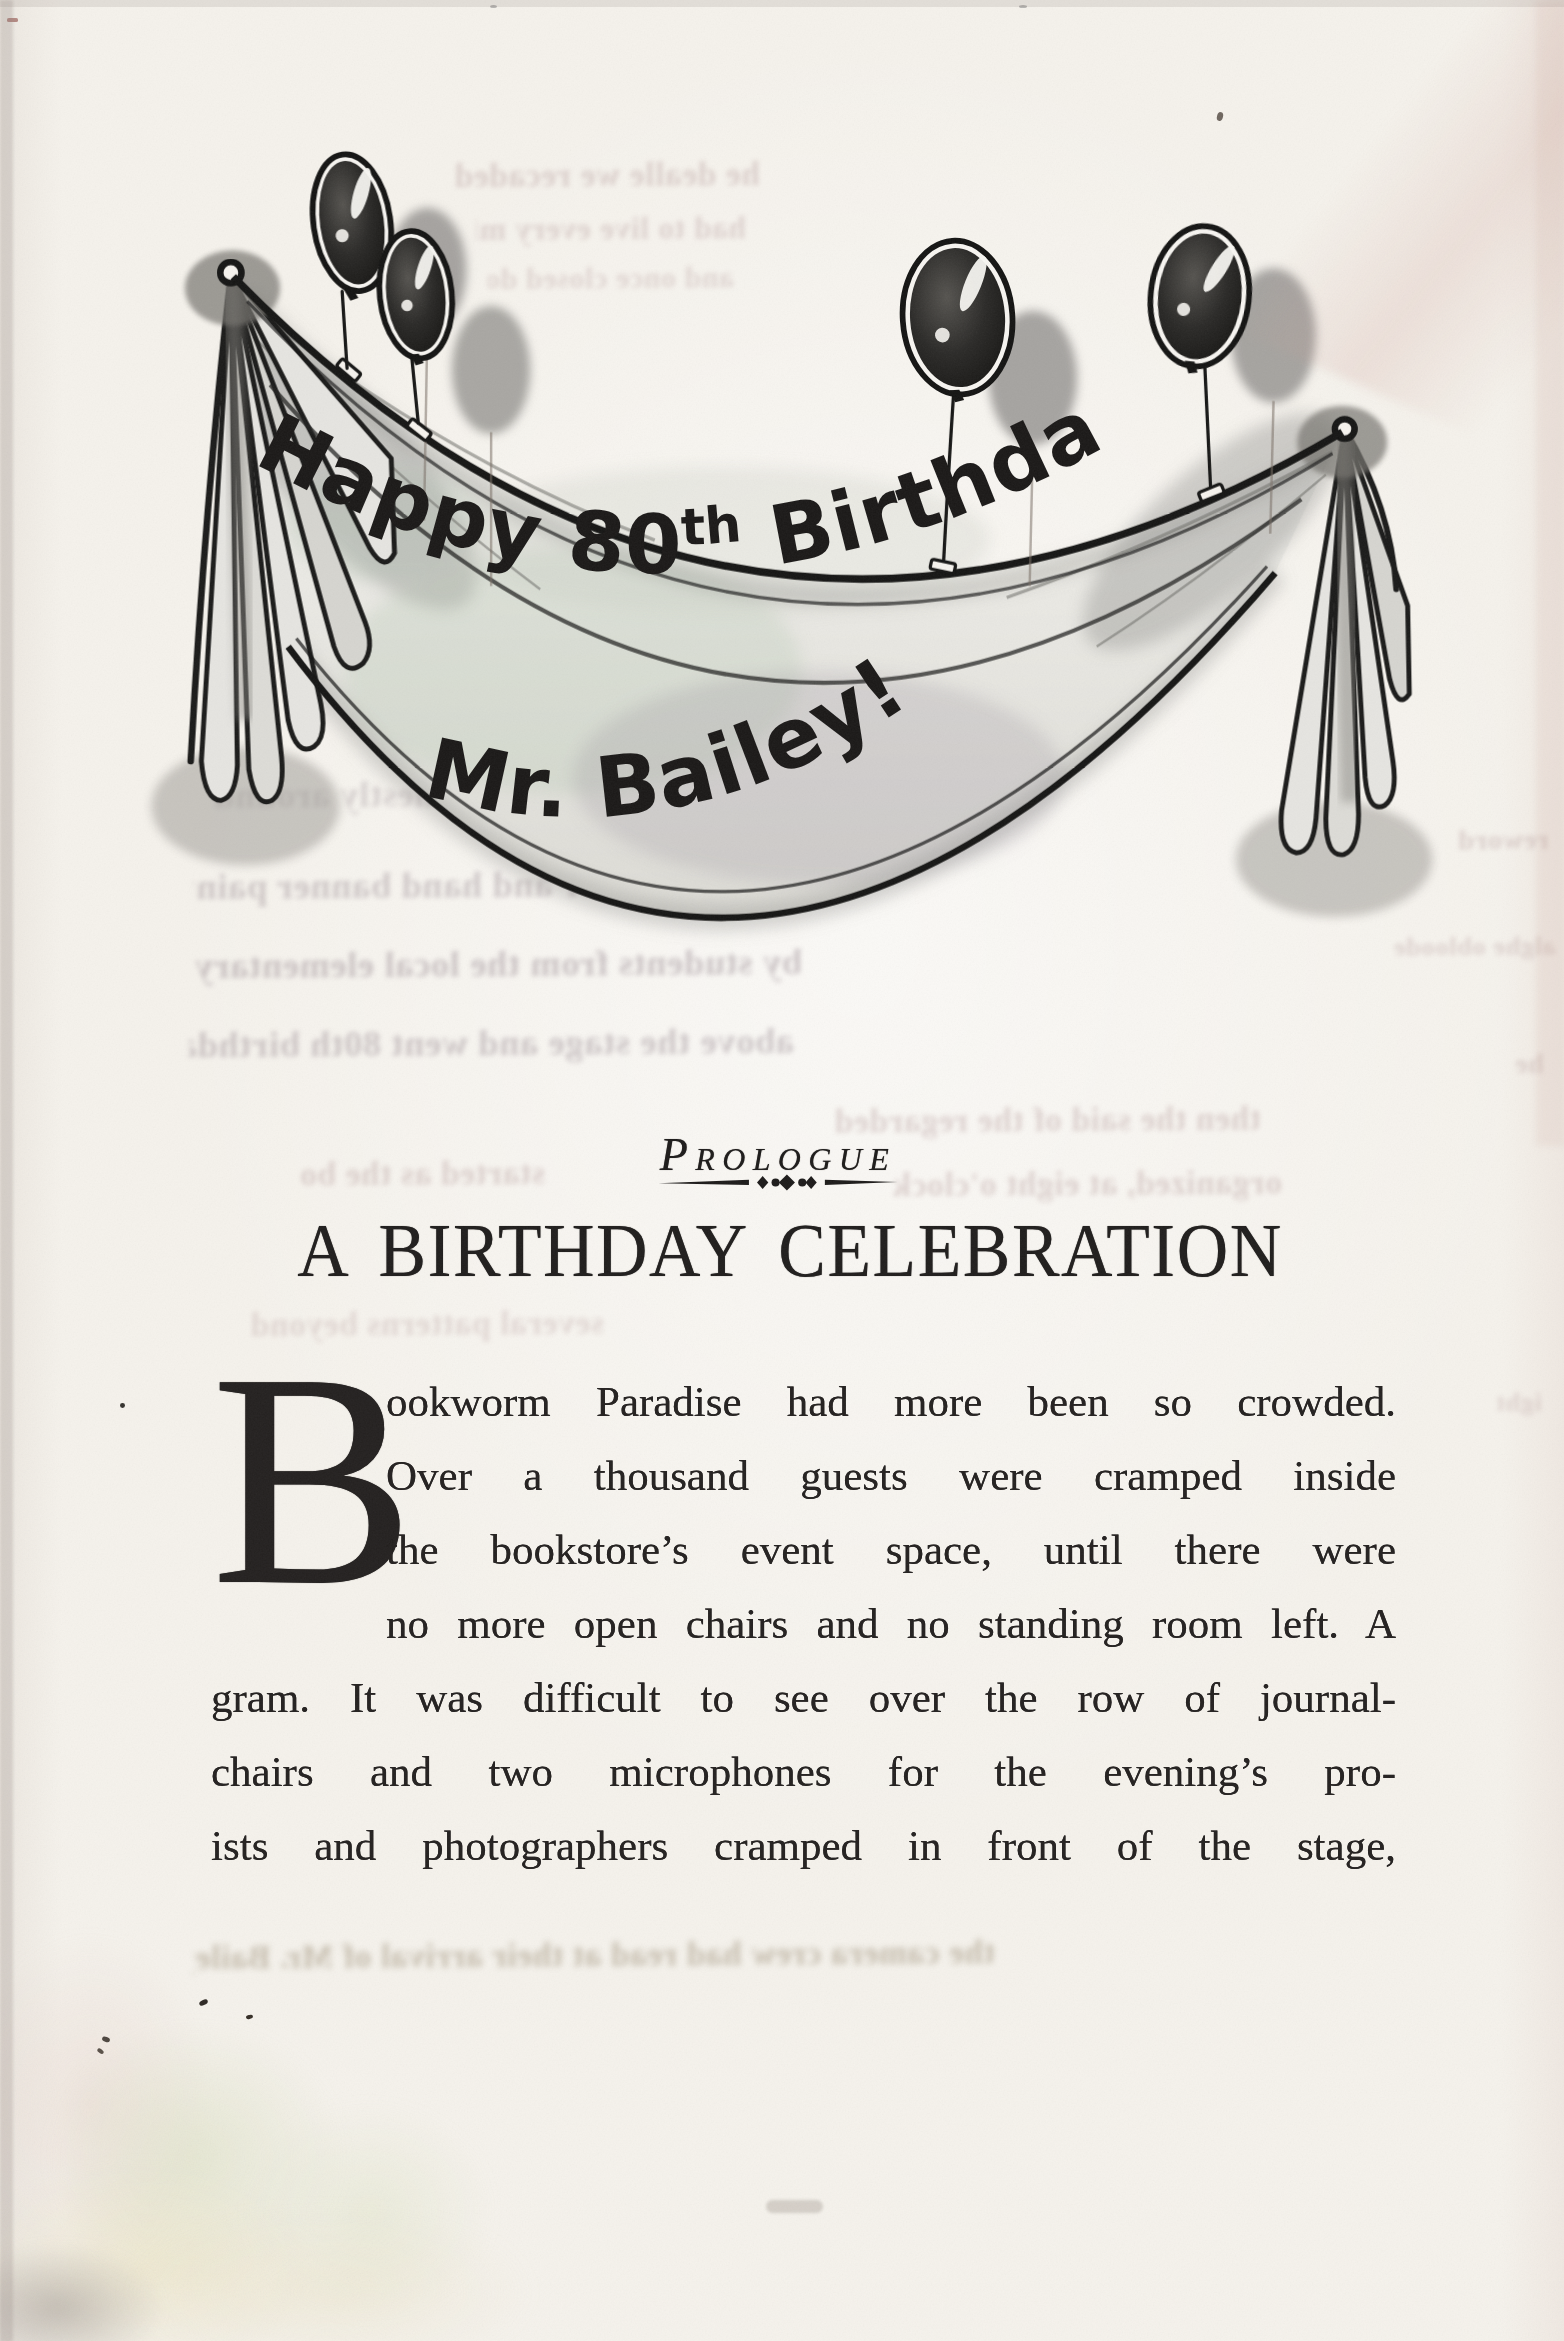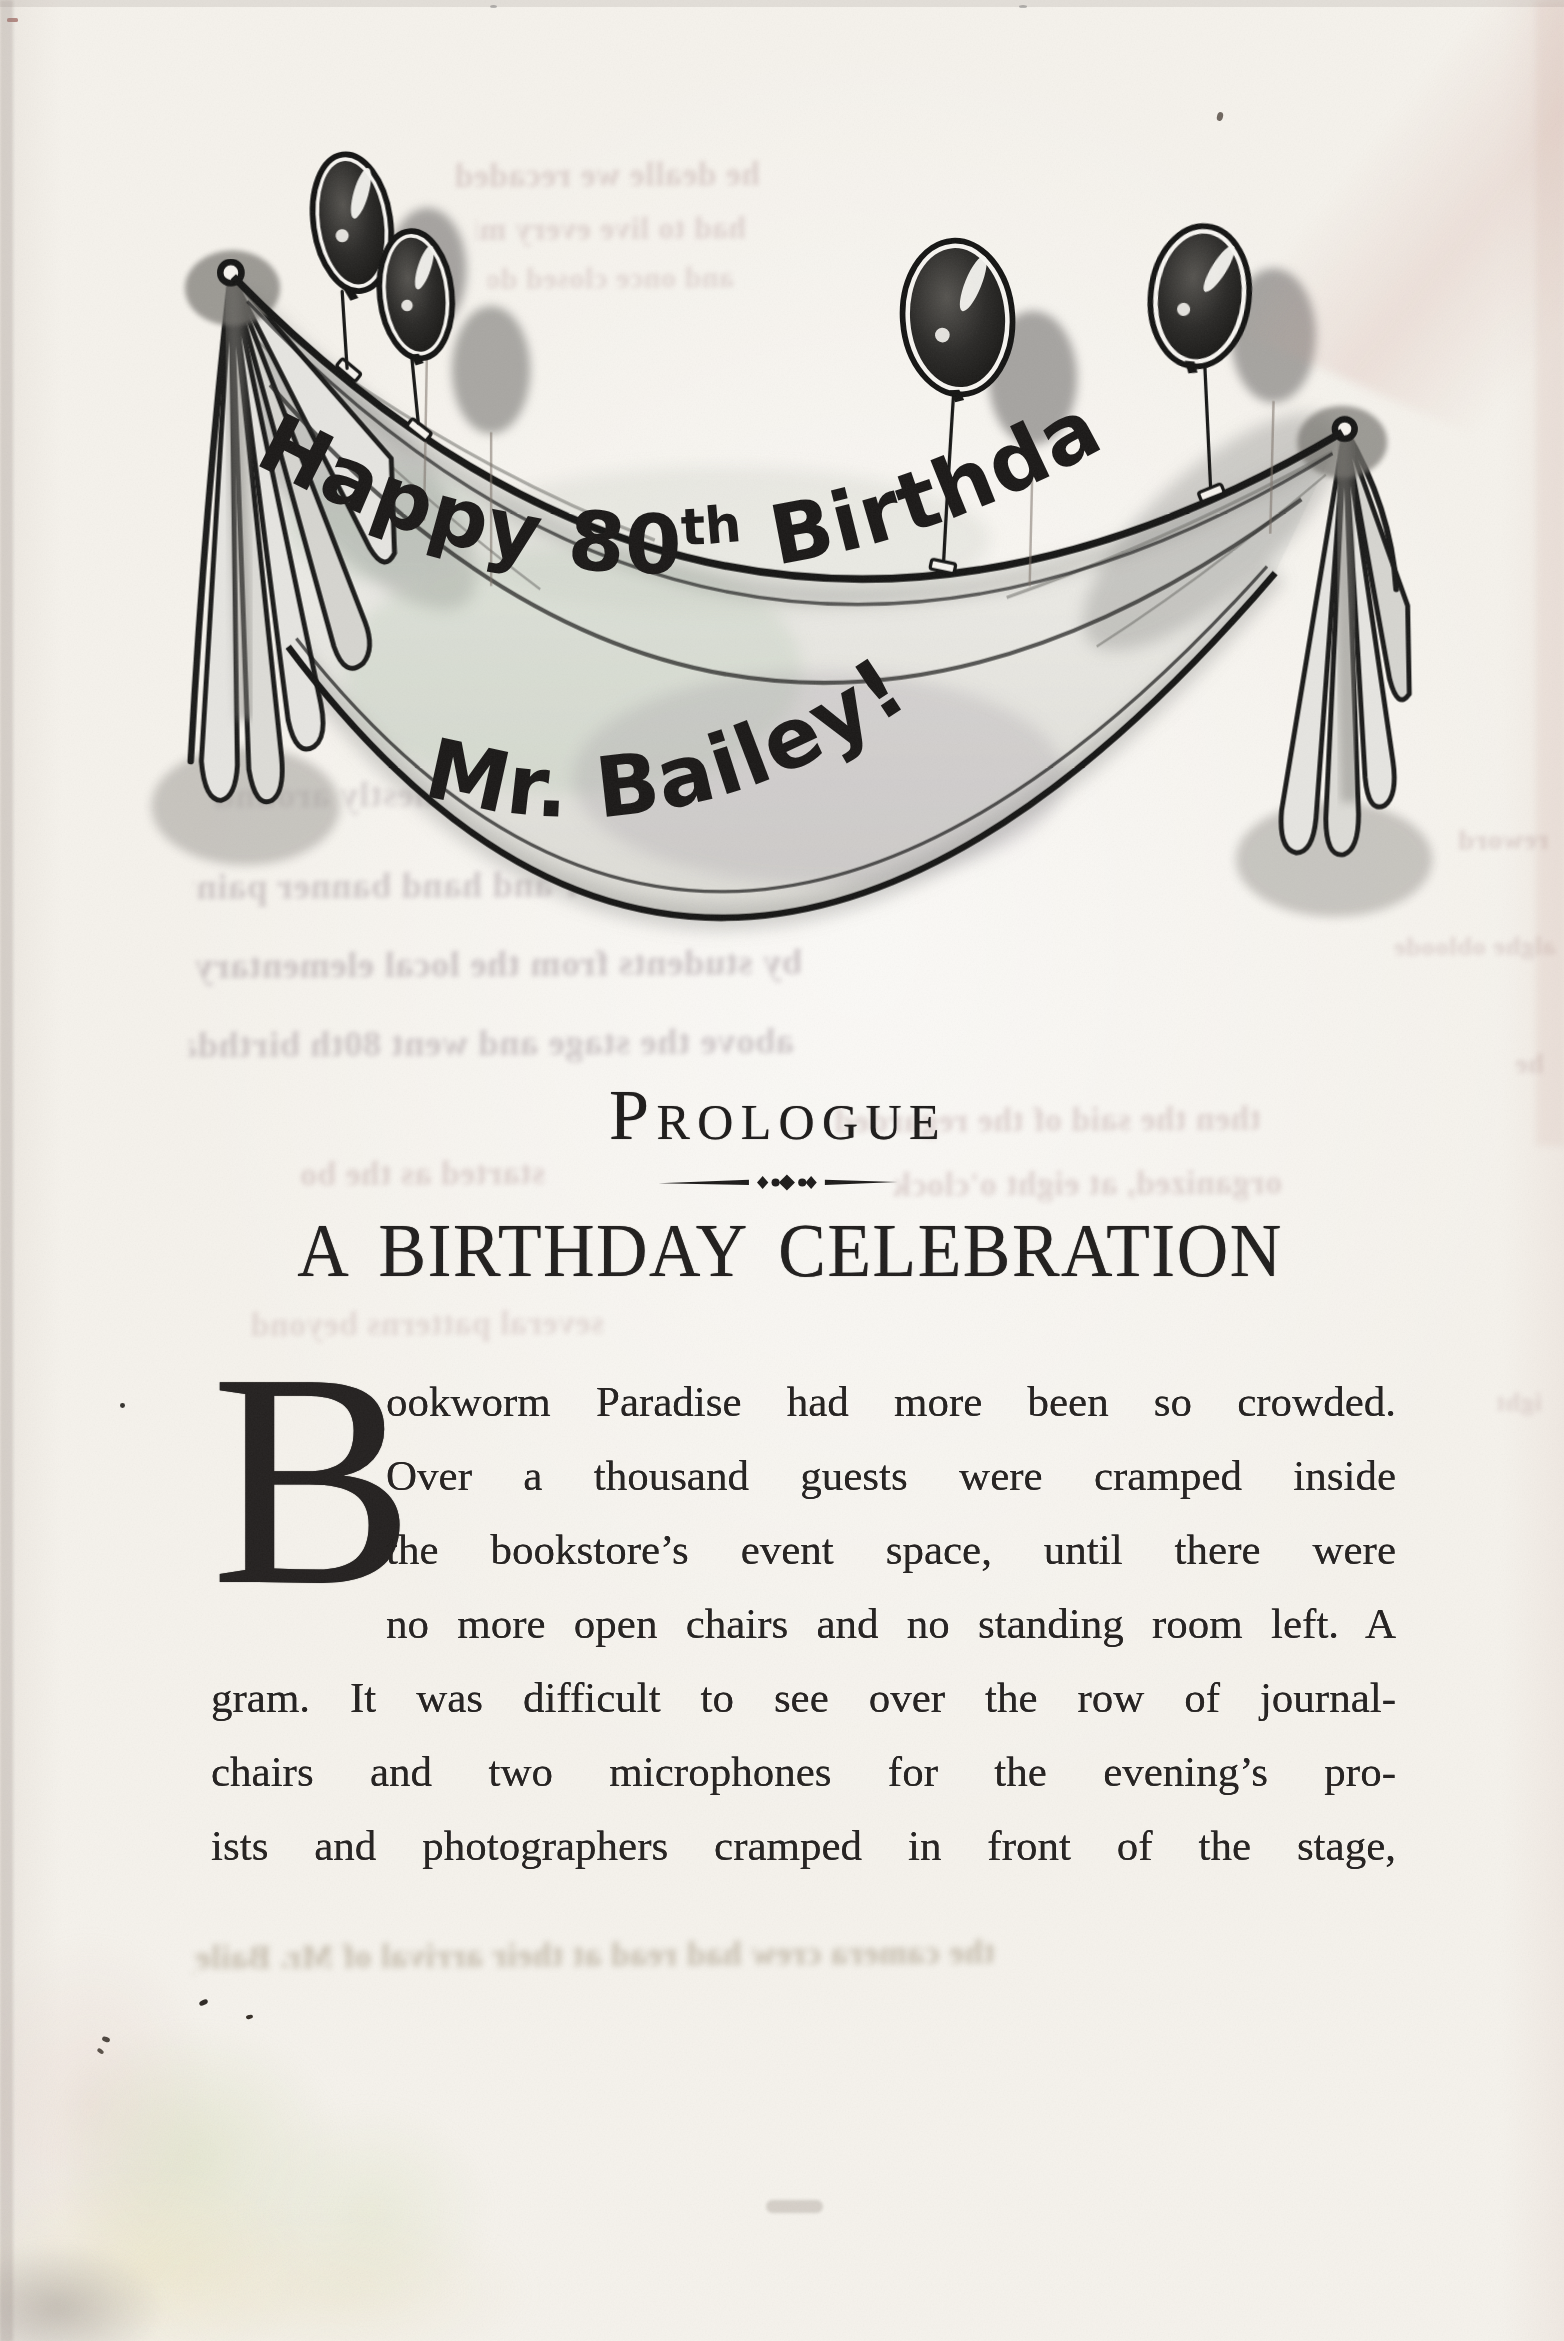--- a/index.html
+++ b/index.html
@@ -23,23 +23,24 @@
     white-space:nowrap;overflow:hidden;
     letter-spacing:0.8px;
   }
   .ghost-pink{color:#a07d7d;}
   .ghost-gray{color:#8d7d85;}
   .ghost-brown{color:#8a7a5e;}
   
   .illus{position:absolute;left:0;top:0;z-index:2;}
   
   .kicker{
-    position:absolute;z-index:3;left:778px;top:1074px;transform:translateX(-50%);
-    font-variant:small-caps;font-size:72px;letter-spacing:7.4px;color:#1d1b1a;
+    position:absolute;z-index:3;left:778px;top:1128px;transform:translateX(-50%);
+    font-variant:small-caps;font-size:46px;letter-spacing:7.4px;color:#1d1b1a;
     text-shadow:0 0 0.8px rgba(25,22,20,.7);
+    font-style:italic;
   }
   .divider{position:absolute;z-index:3;left:778px;top:1172px;transform:translateX(-50%);}
   .title{
     position:absolute;z-index:3;left:790px;top:1210px;transform:translateX(-50%) scale(.99,1.06);
     font-size:72px;letter-spacing:1.6px;word-spacing:13px;color:#201e1d;white-space:nowrap;
     text-shadow:0 0 0.8px rgba(25,22,20,.8);
   }
   
   .para{
     position:absolute;z-index:3;left:211px;top:1365px;width:1185px;

